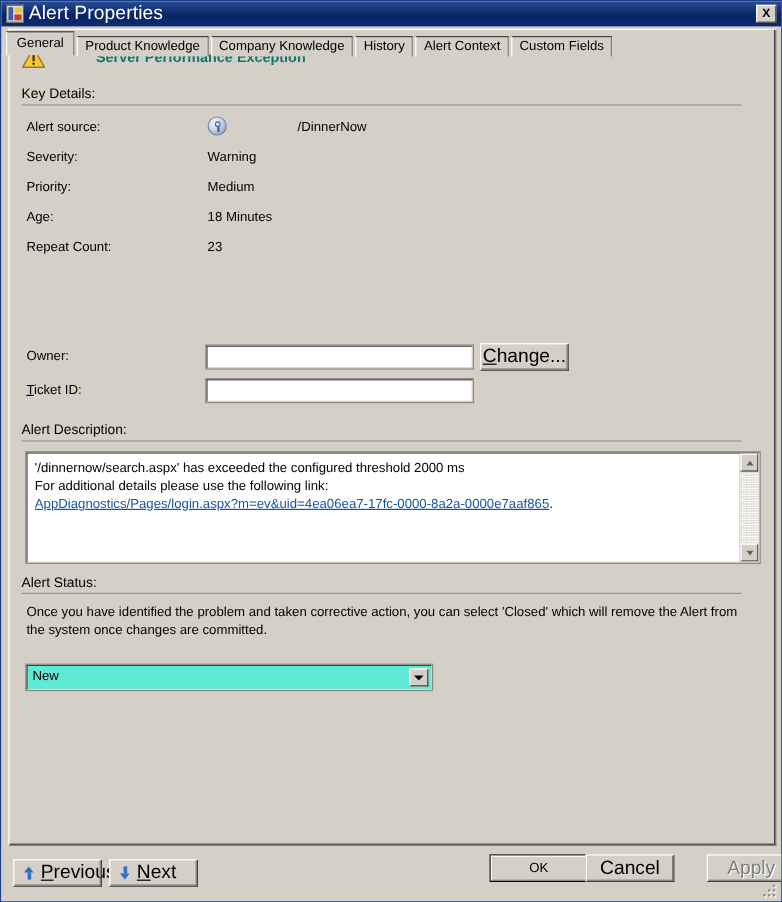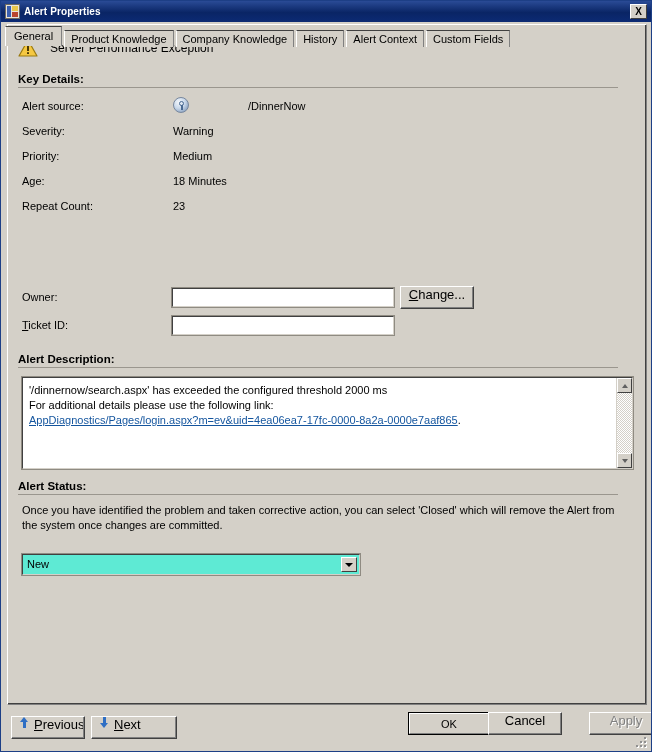--- a/index.html
+++ b/index.html
@@ -47,22 +47,22 @@
   #title-icon .ti-b {
     position: absolute; left: 6px; top: 1px;
     width: 6px; height: 5px; background: #e8c64a;
   }
   #title-icon .ti-c {
     position: absolute; left: 6px; top: 7px;
     width: 6px; height: 5px; background: #b9462f;
   }
   #title-text {
     color: #ffffff;
-    font-weight: bold;
-    font-size: 10px;
+    font-weight: normal;
+    font-size: 16px;
     letter-spacing: 0.1px;
     flex: 1 1 auto;
     white-space: nowrap;
     overflow: hidden;
   }
   #close-button {
     width: 17px; height: 15px;
     background: #d4d0c8;
     border-top: 1px solid #ffffff;
     border-left: 1px solid #ffffff;
@@ -147,31 +147,31 @@
     display: flex;
     align-items: center;
     margin: 14px 0 0 10px;
   }
   #warning-icon {
     width: 20px; height: 18px;
     position: relative;
     flex: 0 0 auto;
   }
   #alert-title {
-    margin-left: 12px;
+    margin-left: 42px;
     font-size: 12px;
-    font-weight: normal;
-    color: #000000;
+    font-weight: bold;
+    color: #0f766e;
   }
 
   
   .section-head {
     margin: 0 0 0 10px;
     font-size: 11.5px;
-    font-weight: bold;
+    font-weight: normal;
     color: #000000;
   }
   .section-rule {
     margin: 2px 0 0 10px;
     height: 1px;
     background: #9a968e;
   }
 
   
   #key-details {
@@ -253,23 +253,24 @@
   }
 
   .btn {
     background: #d4d0c8;
     border-top: 1px solid #ffffff;
     border-left: 1px solid #ffffff;
     border-right: 1px solid #404040;
     border-bottom: 1px solid #404040;
     box-sizing: border-box;
     font-family: "Liberation Sans", sans-serif;
-    font-size: 13px;
+    font-size: 16px;
     color: #000000;
     display: flex;
+    align-items: center;
     justify-content: center;
     cursor: default;
     position: relative;
   }
   .btn::after {
     content: "";
     position: absolute;
     left: 0; top: 0; right: 0; bottom: 0;
     border-right: 1px solid #808080;
     border-bottom: 1px solid #808080;
@@ -399,21 +400,21 @@
   }
   .nav-btn {
     position: absolute;
     top: 11px;
     height: 23px;
     padding: 0 8px;
     gap: 5px;
     justify-content: flex-start;
   }
   #previous-button { left: 10px; width: 74px; }
-  #next-button { left: 90px; width: 86px; }
+  #next-button { left: 90px; width: 74px; }
   .nav-arrow {
     width: 9px; height: 11px;
     position: relative;
     flex: 0 0 auto;
   }
   .nav-arrow .shaft {
     position: absolute;
     left: 3px;
     width: 3px; height: 6px;
     background: #2f6fc4;

